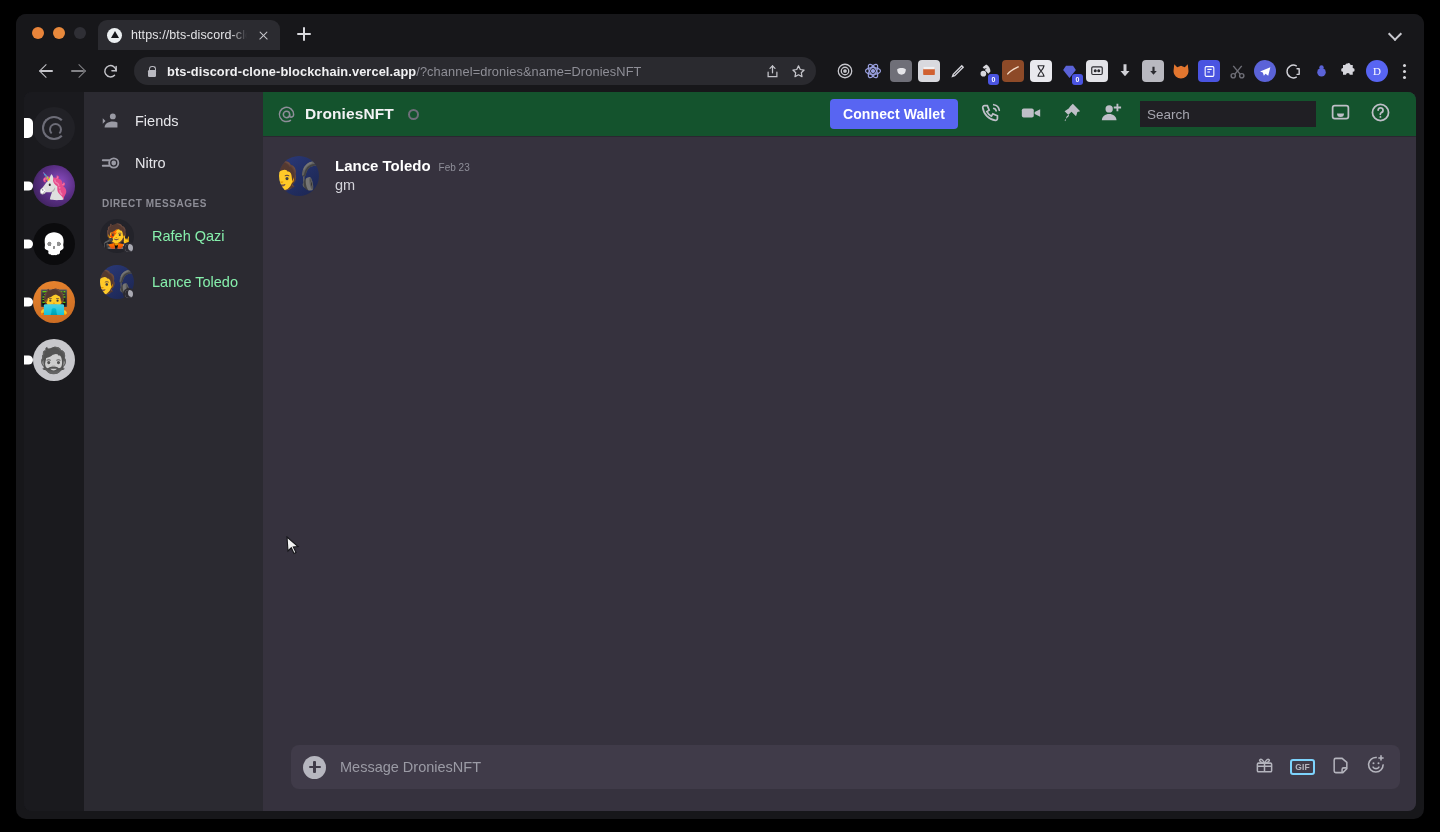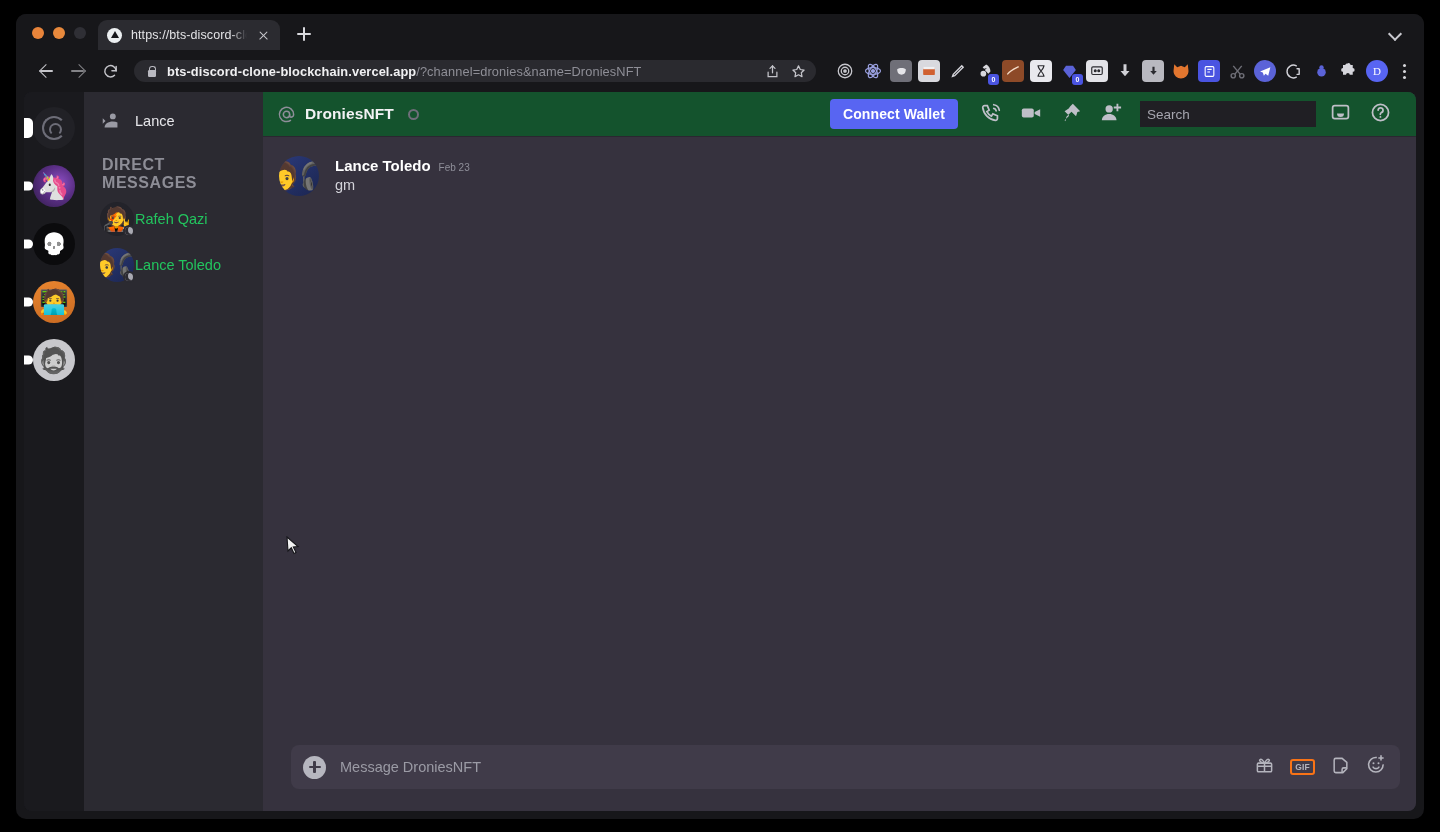--- a/index.html
+++ b/index.html
@@ -85,21 +85,21 @@
   .arrow-l::before{ transform:rotate(45deg); }
   .arrow-r::before{ transform:rotate(-135deg); left:10px; opacity:.62; }
   .arrow-l::after,.arrow-r::after{
     content:""; position:absolute; top:13.2px; width:13px; height:1.8px; background:#cfcfd4; border-radius:1px;
   }
   .arrow-l::after{ left:8px; }
   .arrow-r::after{ left:7px; opacity:.62; }
   .reload { font-size:17px; color:#cfcfd4; display:flex;align-items:center;justify-content:center; }
 
   .urlbar {
-    flex:1; height:22px; background:#2a2a2f; border-radius:14px;
+    flex:1; height:28px; background:#2a2a2f; border-radius:14px;
     display:flex; align-items:center; padding:0 10px 0 12px; margin:0 8px 0 6px;
     min-width:0;
   }
   .lock { width:11px; height:13px; position:relative; flex:none; margin-right:10px; }
   .lock::before{
     content:""; position:absolute; left:1.5px; top:5px; width:8px; height:7px;
     background:#b9b9c0; border-radius:1.3px;
   }
   .lock::after{
     content:""; position:absolute; left:3px; top:1px; width:5px; height:5px;
@@ -188,26 +188,26 @@
     display:flex; align-items:center; padding:0 8px;
     color:#adadb5; font-size:13.5px; white-space:nowrap; overflow:hidden;
   }
   .chan-list { padding:8px 8px 0 8px; flex:1; overflow:hidden; }
   .chan-row {
     display:flex; align-items:center; gap:13px; height:42px;
     padding:0 8px; border-radius:5px; color:#e6e6ea; font-size:14.5px;
   }
   .chan-ico { width:22px; height:22px; flex:none; color:#9a9aa4; }
   .dm-head {
-    color:#8d8d96; font-size:16px; font-weight:bold; letter-spacing:.55px;
+    color:#8d8d96; font-size:10px; font-weight:bold; letter-spacing:.55px;
     padding:14px 10px 4px 10px;
   }
   .dm-row {
-    display:flex; align-items:center; gap:1px; height:46px;
-    padding:0 8px; border-radius:5px; color:#22c55e; font-size:14.5px;
+    display:flex; align-items:center; gap:18px; height:46px;
+    padding:0 8px; border-radius:5px; color:#86efac; font-size:14.5px;
   }
   .dm-av { width:34px; height:34px; border-radius:50%; position:relative; flex:none; overflow:visible; }
   .dm-av .face {
     position:absolute; inset:0; border-radius:50%; overflow:hidden;
     display:flex; align-items:center; justify-content:center; font-size:23px;
   }
   .dm-av.rafeh .face{ background:#23232a; }
   .dm-av.rafeh .face::after{ content:"🧑‍🎤"; }
   .dm-av.lance .face{ background:linear-gradient(140deg,#2b3a7a 0%,#1b2550 100%); }
   .dm-av.lance .face::after{ content:"🧑‍🎧"; }
@@ -271,21 +271,21 @@
     position:relative;
   }
   .plus::before,.plus::after{
     content:""; position:absolute; background:#403b49; border-radius:1px;
   }
   .plus::before{ left:5.5px; top:10.6px; width:12px; height:2.2px; }
   .plus::after { left:10.4px; top:5.5px; width:2.2px; height:12px; }
   .composer-ph { flex:1; color:#9b9ba5; font-size:14.5px; }
   .comp-icons { display:flex; align-items:center; gap:16px; color:#b4b4bd; }
   .gifbox {
-    border:2px solid #f97316; border-radius:3px; font-size:8.5px; font-weight:bold;
+    border:2px solid #7dd3fc; border-radius:3px; font-size:8.5px; font-weight:bold;
     padding:1px 3px; color:#b4b4bd; letter-spacing:.2px; line-height:10px;
   }
 
   
   .cursor { position:absolute; left:270px; top:522px; width:14px; height:20px; pointer-events:none; z-index:99; }
 </style>
 </head>
 <body>
 
 <div class="window">
@@ -486,23 +486,33 @@
       <div class="chan-list">
 
         <div class="chan-row">
           <span class="chan-ico">
             <svg width="22" height="22" viewBox="0 0 24 24" fill="#9a9aa4">
                 <circle cx="14" cy="7" r="3.2"></circle>
                 <path d="M5 19c0-4 4-6.5 9-6.5 2 0 3.7.4 5 1.1V19z"></path>
                 <path d="M3 9l3 3-3 3z"></path>
               </svg>
           </span>
-          <span>Lance</span>
+          <span>Fiends</span>
         </div>
 
+        <div class="chan-row">
+          <span class="chan-ico">
+            <svg width="22" height="22" viewBox="0 0 24 24" fill="none" stroke="#9a9aa4" stroke-width="2" stroke-linecap="round">
+                <circle cx="15" cy="12" r="5"></circle>
+                <circle cx="15" cy="12" r="1.6" fill="#9a9aa4"></circle>
+                <path d="M3 9h7M3 15h7"></path>
+              </svg>
+          </span>
+          <span>Nitro</span>
+        </div>
 
         <div class="dm-head">DIRECT MESSAGES</div>
 
         <div class="dm-row">
           <span class="dm-av rafeh">
             <span class="face"></span>
             <span class="status"></span>
           </span>
           <span>Rafeh Qazi</span>
         </div>

